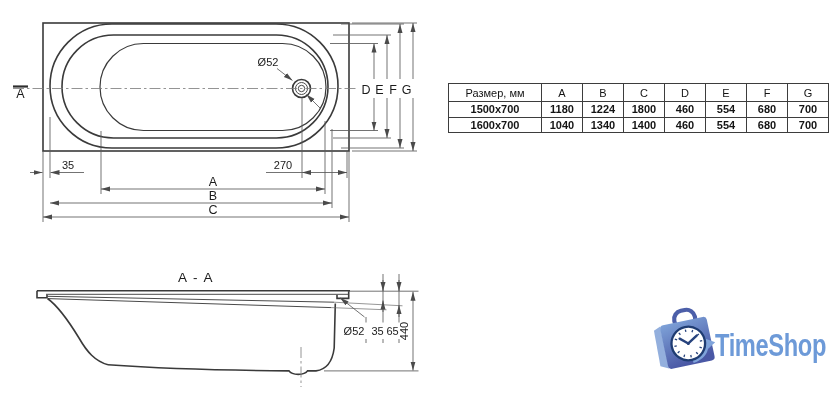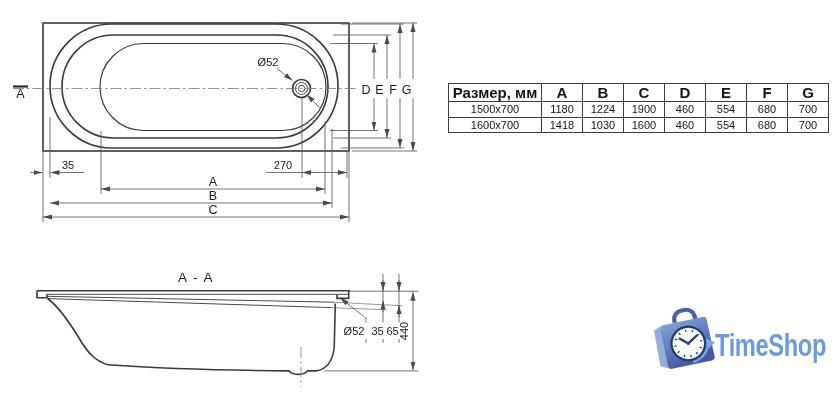--- a/index.html
+++ b/index.html
@@ -14,23 +14,23 @@
   .sd2{stroke:#6a6a6a;stroke-width:.7;fill:none}
   .cl{stroke:#787878;stroke-width:.8;fill:none;stroke-dasharray:11 3 2.5 3}
   .dt{font-size:11px;text-anchor:middle}
   .dl{font-size:12.5px;text-anchor:middle}
   .ttl{font-size:13.5px;text-anchor:middle;letter-spacing:1.5px}
   .logotxt{font-size:31px;font-weight:bold;fill:#6d9ad8;letter-spacing:-.5px}
   .tblwrap{position:absolute;left:448px;top:83px}
   table.spec{border-collapse:collapse;border:1.6px solid #3d3d3d;font-size:11px;color:#141414}
   table.spec th,table.spec td{border:1px solid #3d3d3d;text-align:center;vertical-align:middle;
     padding:0;width:40px}
-  table.spec th{height:17px;font-weight:700;font-size:15px}
+  table.spec th{height:17px;font-weight:400;font-size:11px}
   table.spec th.first,table.spec td.first{width:92px}
-  table.spec td{height:14.6px;font-weight:400}
+  table.spec td{height:14.6px;font-weight:700}
 </style>
 </head>
 <body>
 
 <div class="canvas">
 
 <svg width="840" height="401" viewBox="0 0 840 401">
   <defs>
     <marker id="arr" markerUnits="userSpaceOnUse" markerWidth="9" markerHeight="7" viewBox="0 0 9 7" refX="9" refY="3.5" orient="auto-start-reverse">
       <path d="M9,3.5 L0,1 L0,6 Z" fill="#4a4a4a"></path>
@@ -188,31 +188,31 @@
         <th>E</th>
         <th>F</th>
         <th>G</th>
       </tr>
     </thead>
     <tbody>
       <tr>
         <td class="first">1500x700</td>
         <td>1180</td>
         <td>1224</td>
-        <td>1900</td>
+        <td>1800</td>
         <td>460</td>
         <td>554</td>
         <td>680</td>
         <td>700</td>
       </tr>
       <tr>
         <td class="first">1600x700</td>
-        <td>1418</td>
-        <td>1030</td>
-        <td>1600</td>
+        <td>1040</td>
+        <td>1340</td>
+        <td>1400</td>
         <td>460</td>
         <td>554</td>
         <td>680</td>
         <td>700</td>
       </tr>
     </tbody>
   </table>
 </div>
 
 </div>

